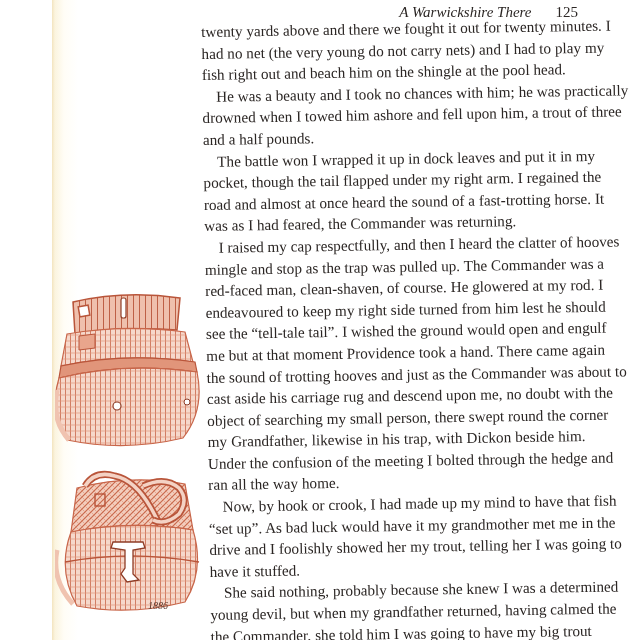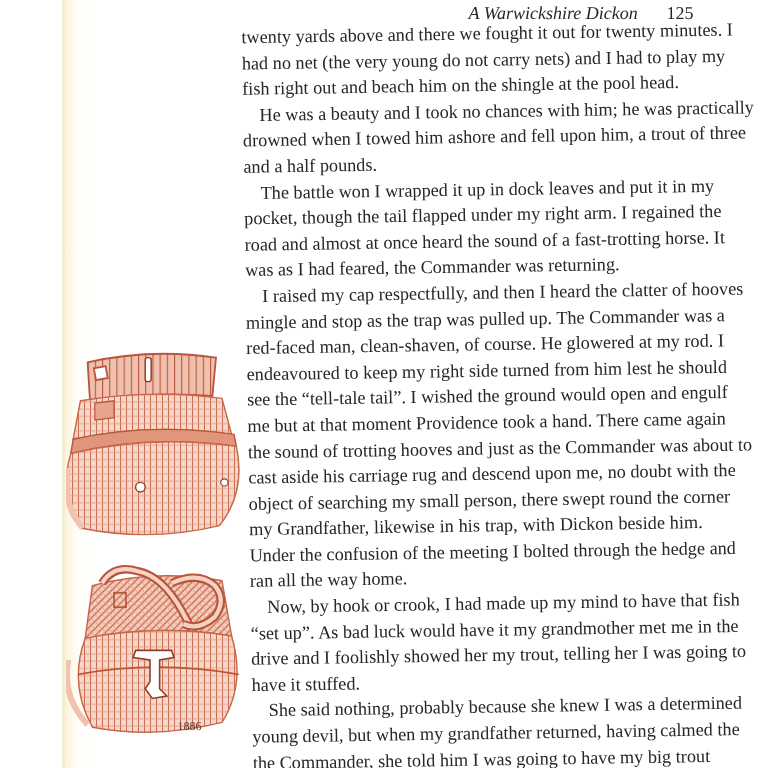--- a/index.html
+++ b/index.html
@@ -30,31 +30,31 @@
     transform:rotate(-0.9deg); transform-origin:0 0;
   }
   .line { display:block; white-space:nowrap; text-align-last:justify; text-align:justify; }
   .line.last { text-align-last:left; }
   .line.indent { text-indent:14px; }
 
   .illus { position:absolute; }
   .illus svg { display:block; }
   .caption {
     position:absolute; left:148px; top:600px;
-    font-size:10px; color:#5a3a2e;
+    font-size:10px; font-style:italic; color:#5a3a2e;
   }
 </style>
 </head>
 <body>
 
 <div class="gutter"></div>
 <div class="page-edge"></div>
 
 <div class="running-head">
-  <span class="title">A Warwickshire Dickon</span><span class="num">125</span>
+  <span class="title">A Warwickshire There</span><span class="num">125</span>
 </div>
 
 <div class="body-text" id="bodyText">
     <span class="line">twenty yards above and there we fought it out for twenty minutes. I</span>
     <span class="line">had no net (the very young do not carry nets) and I had to play my</span>
     <span class="line last">fish right out and beach him on the shingle at the pool head.</span>
     <span class="line indent">He was a beauty and I took no chances with him; he was practically</span>
     <span class="line">drowned when I towed him ashore and fell upon him, a trout of three</span>
     <span class="line last">and a half pounds.</span>
     <span class="line indent">The battle won I wrapped it up in dock leaves and put it in my</span>

